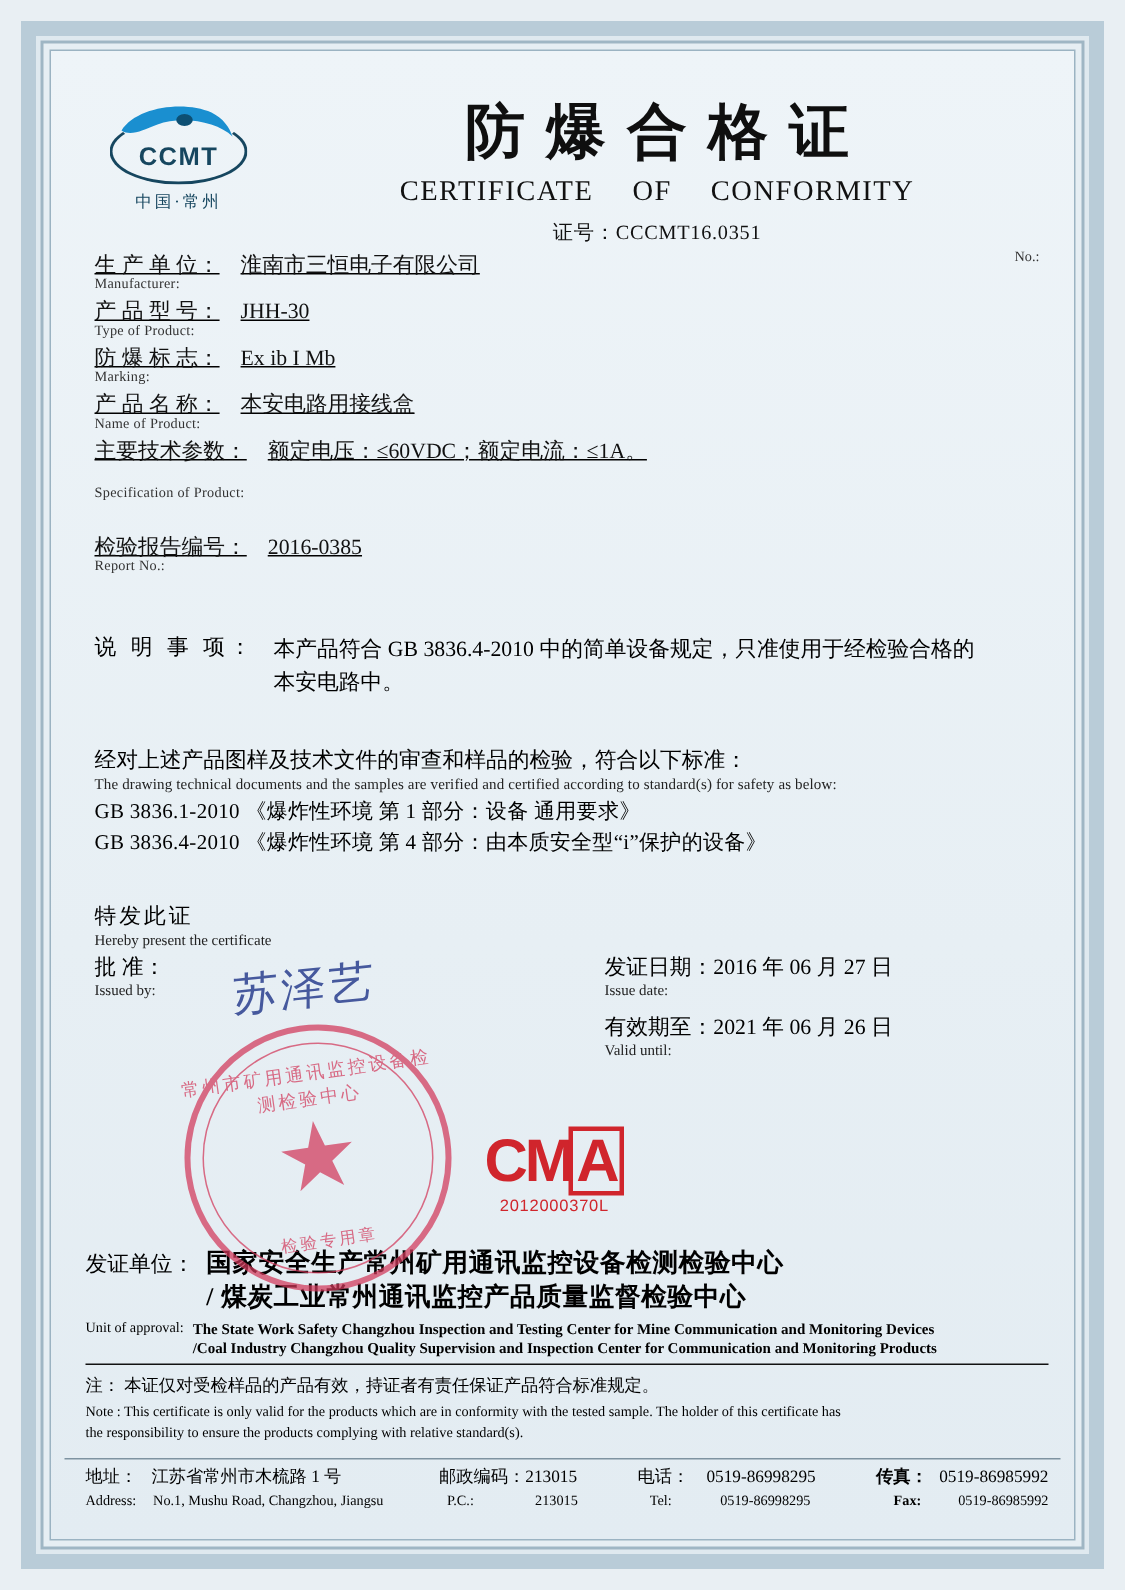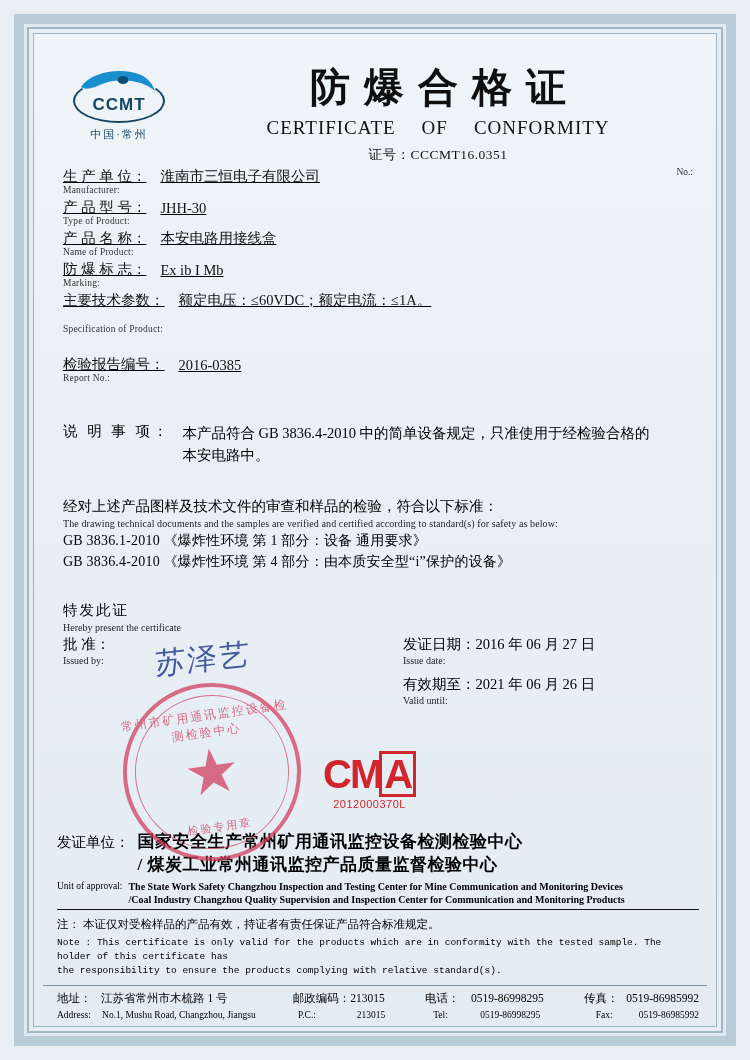--- a/index.html
+++ b/index.html
@@ -352,42 +352,42 @@
     margin-left: 6px;
     line-height: 1.3;
   }
   
   .foot-note {
     padding-left: 14px;
     padding-right: 8px;
     margin-top: 6px;
   }
   .fn-cn { font-size: 11.5px; line-height: 1.5; }
-  .fn-en { font-size: 9.5px; line-height: 1.45; margin-top: 3px; font-family: Liberation Mono, monospace;}
+  .fn-en { font-size: 9.5px; line-height: 1.45; margin-top: 3px;}
   
   .addr {
     padding-left: 14px;
     padding-right: 8px;
     margin-top: 8px;
     border-top: 1px solid #7e93a1;
     padding-top: 4px;
   }
   .addr-row {
     display: flex;
     font-size: 11.5px;
     line-height: 1.5;
   }
   .addr-row.en { font-size: 9.5px; }
   .addr-c1 { width: 46px; white-space: nowrap;}
   .addr-c2 { width: 200px; white-space: nowrap;}
   .addr-c3 { width: 60px; white-space: nowrap;}
   .addr-c4 { width: 78px; white-space: nowrap;}
   .addr-c5 { width: 48px; white-space: nowrap;}
   .addr-c6 { width: 118px; white-space: nowrap;}
-  .addr-c7 { width: 44px; white-space: nowrap;}
+  .addr-c7 { width: 44px; white-space: nowrap; font-weight: bold;}
   .addr-c8 { white-space: nowrap;}
 </style>
 </head>
 <body>
 
 <div class="page">
   <div class="frame-outer"></div>
   <div class="frame-mid"></div>
   <div class="frame-inner"></div>
 
@@ -431,32 +431,32 @@
       <div class="field">
         <div class="f-line">
           <span class="f-label-cn">产 品 型 号：</span>
           <span class="f-value">JHH-30</span>
         </div>
         <div class="f-label-en">Type of Product:</div>
       </div>
 
       <div class="field">
         <div class="f-line">
+          <span class="f-label-cn">防 爆 标 志：</span>
+          <span class="f-value">Ex ib I Mb</span>
+        </div>
+        <div class="f-label-en">Marking:</div>
+      </div>
+
+      <div class="field">
+        <div class="f-line">
           <span class="f-label-cn">产 品 名 称：</span>
           <span class="f-value">本安电路用接线盒</span>
         </div>
         <div class="f-label-en">Name of Product:</div>
-      </div>
-
-      <div class="field">
-        <div class="f-line">
-          <span class="f-label-cn">防 爆 标 志：</span>
-          <span class="f-value">Ex ib I Mb</span>
-        </div>
-        <div class="f-label-en">Marking:</div>
       </div>
 
       <div class="field">
         <div class="f-line">
           <span class="f-label-cn">主要技术参数：</span>
           <span class="f-value">额定电压：≤60VDC；额定电流：≤1A。</span>
         </div>
         <div class="f-label-en" style="margin-top:14px;">Specification of Product:</div>
       </div>
 

